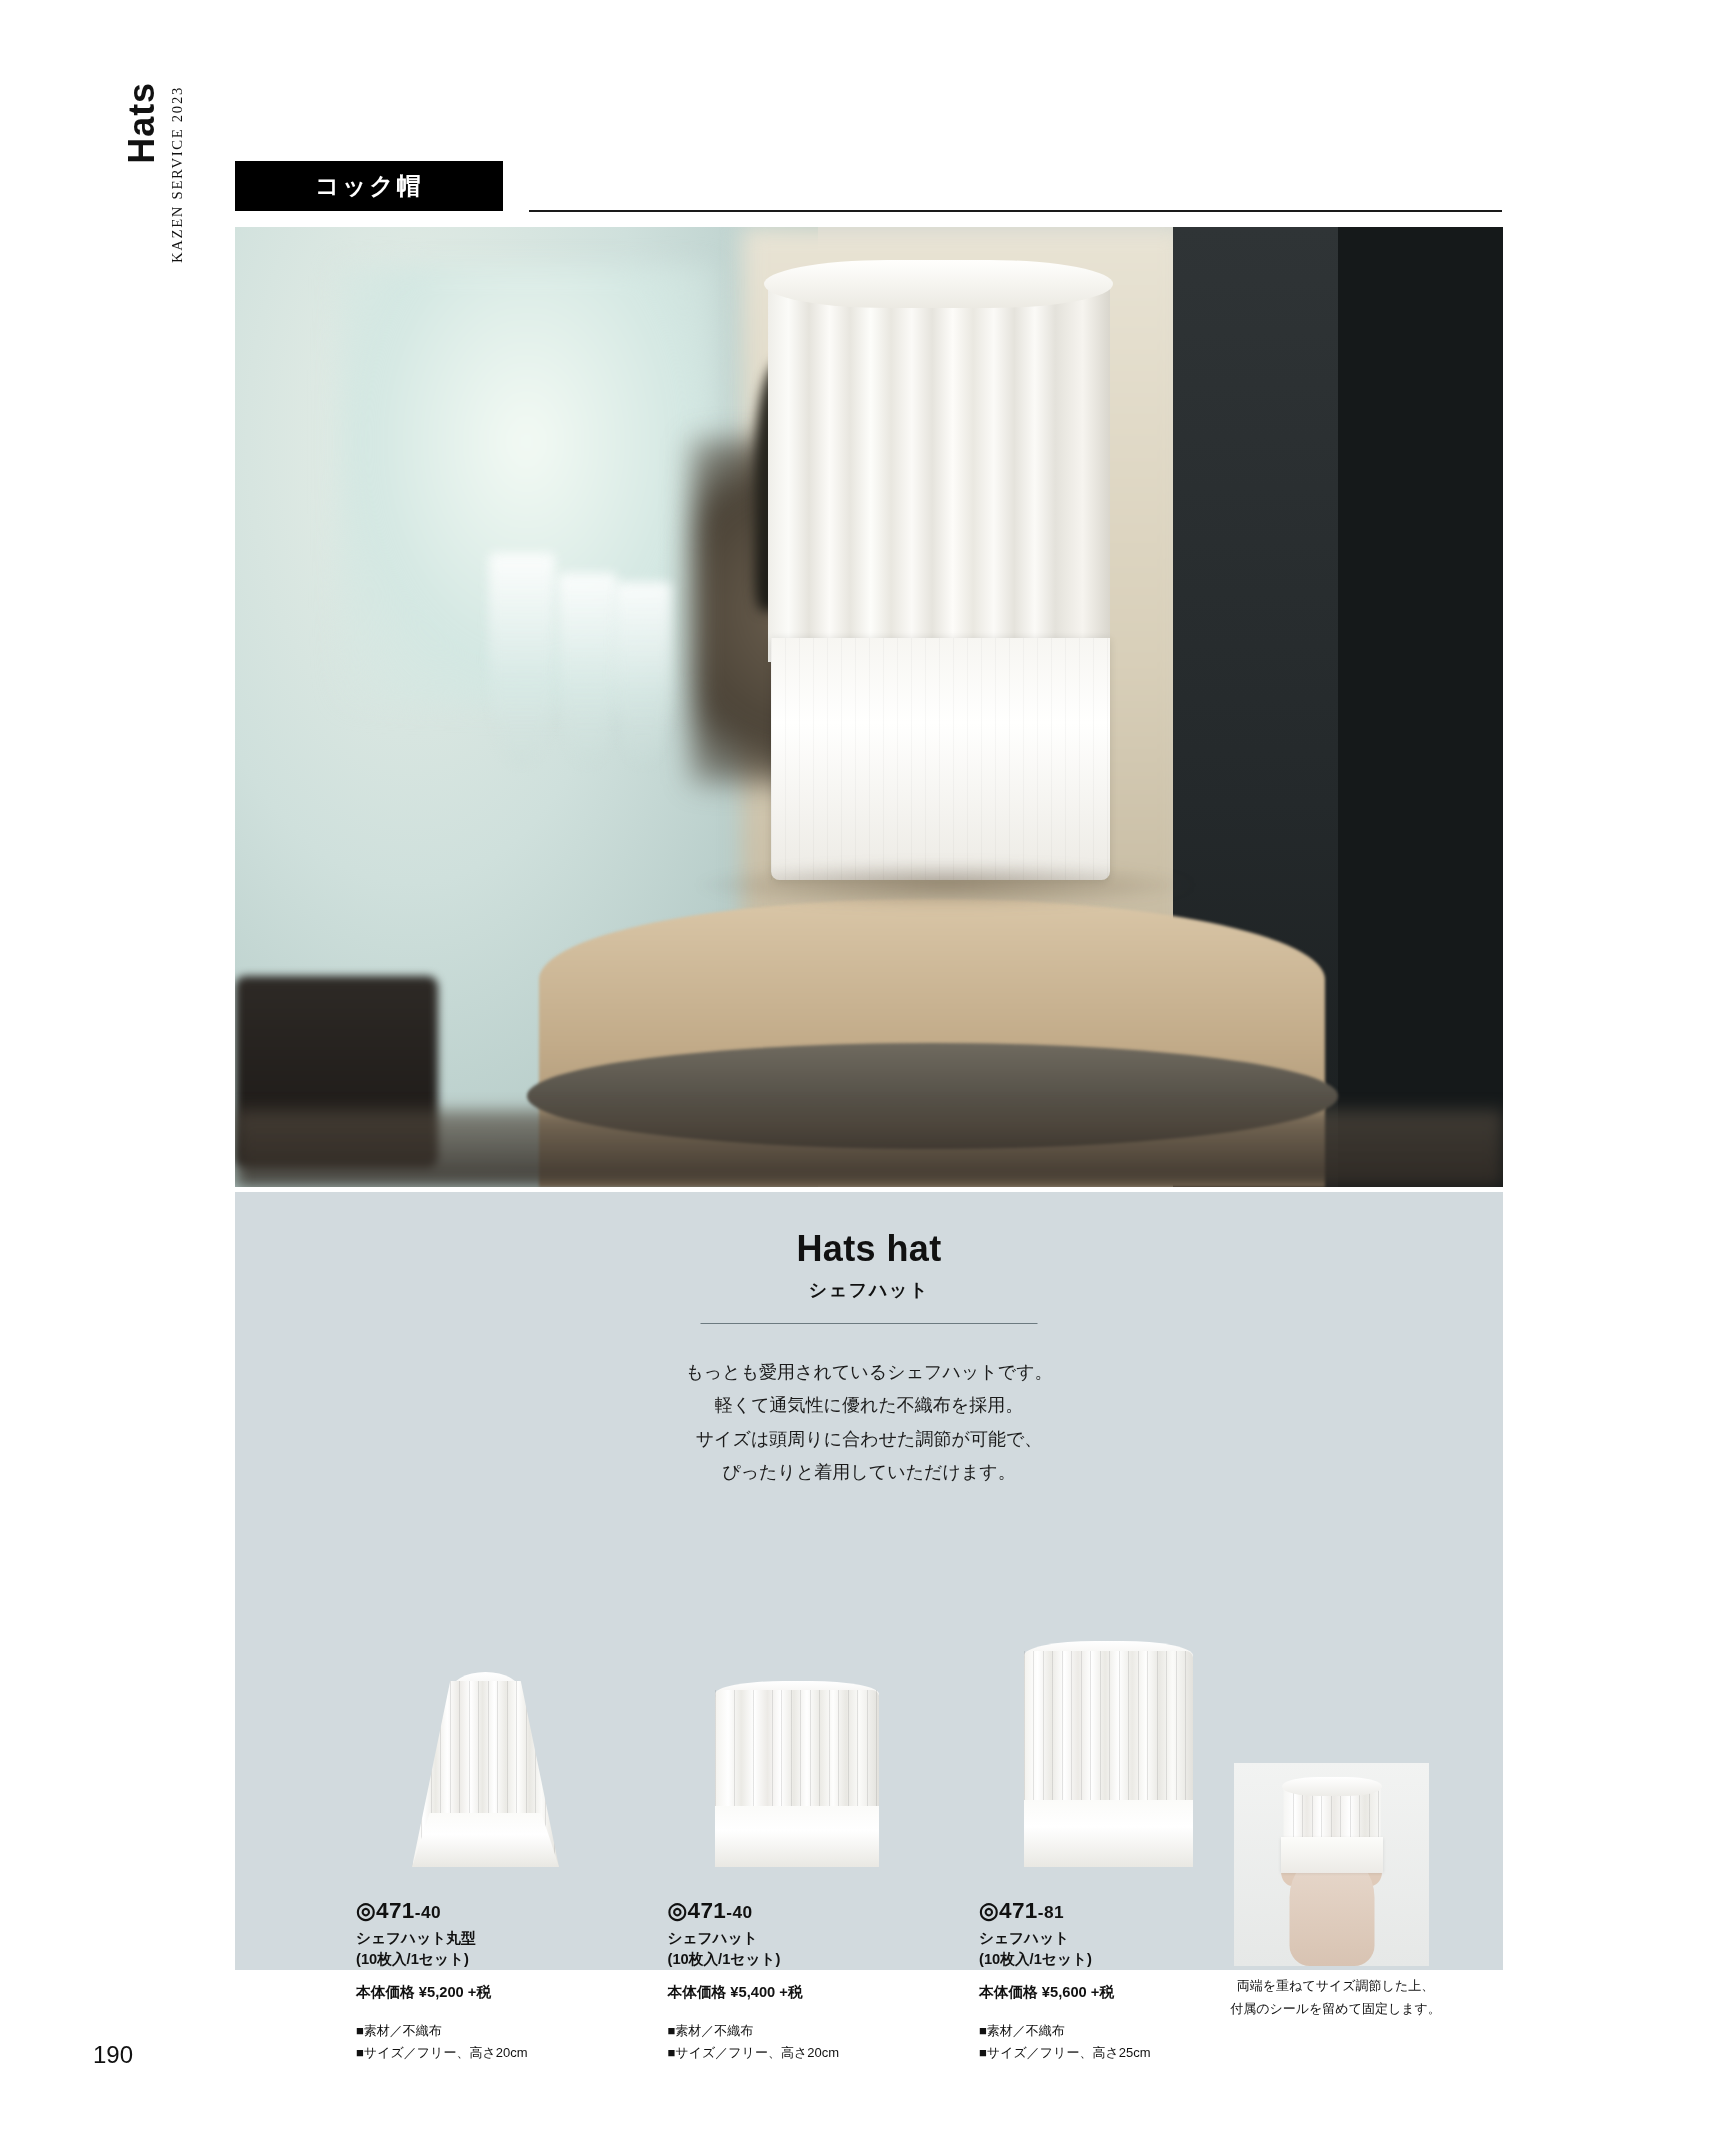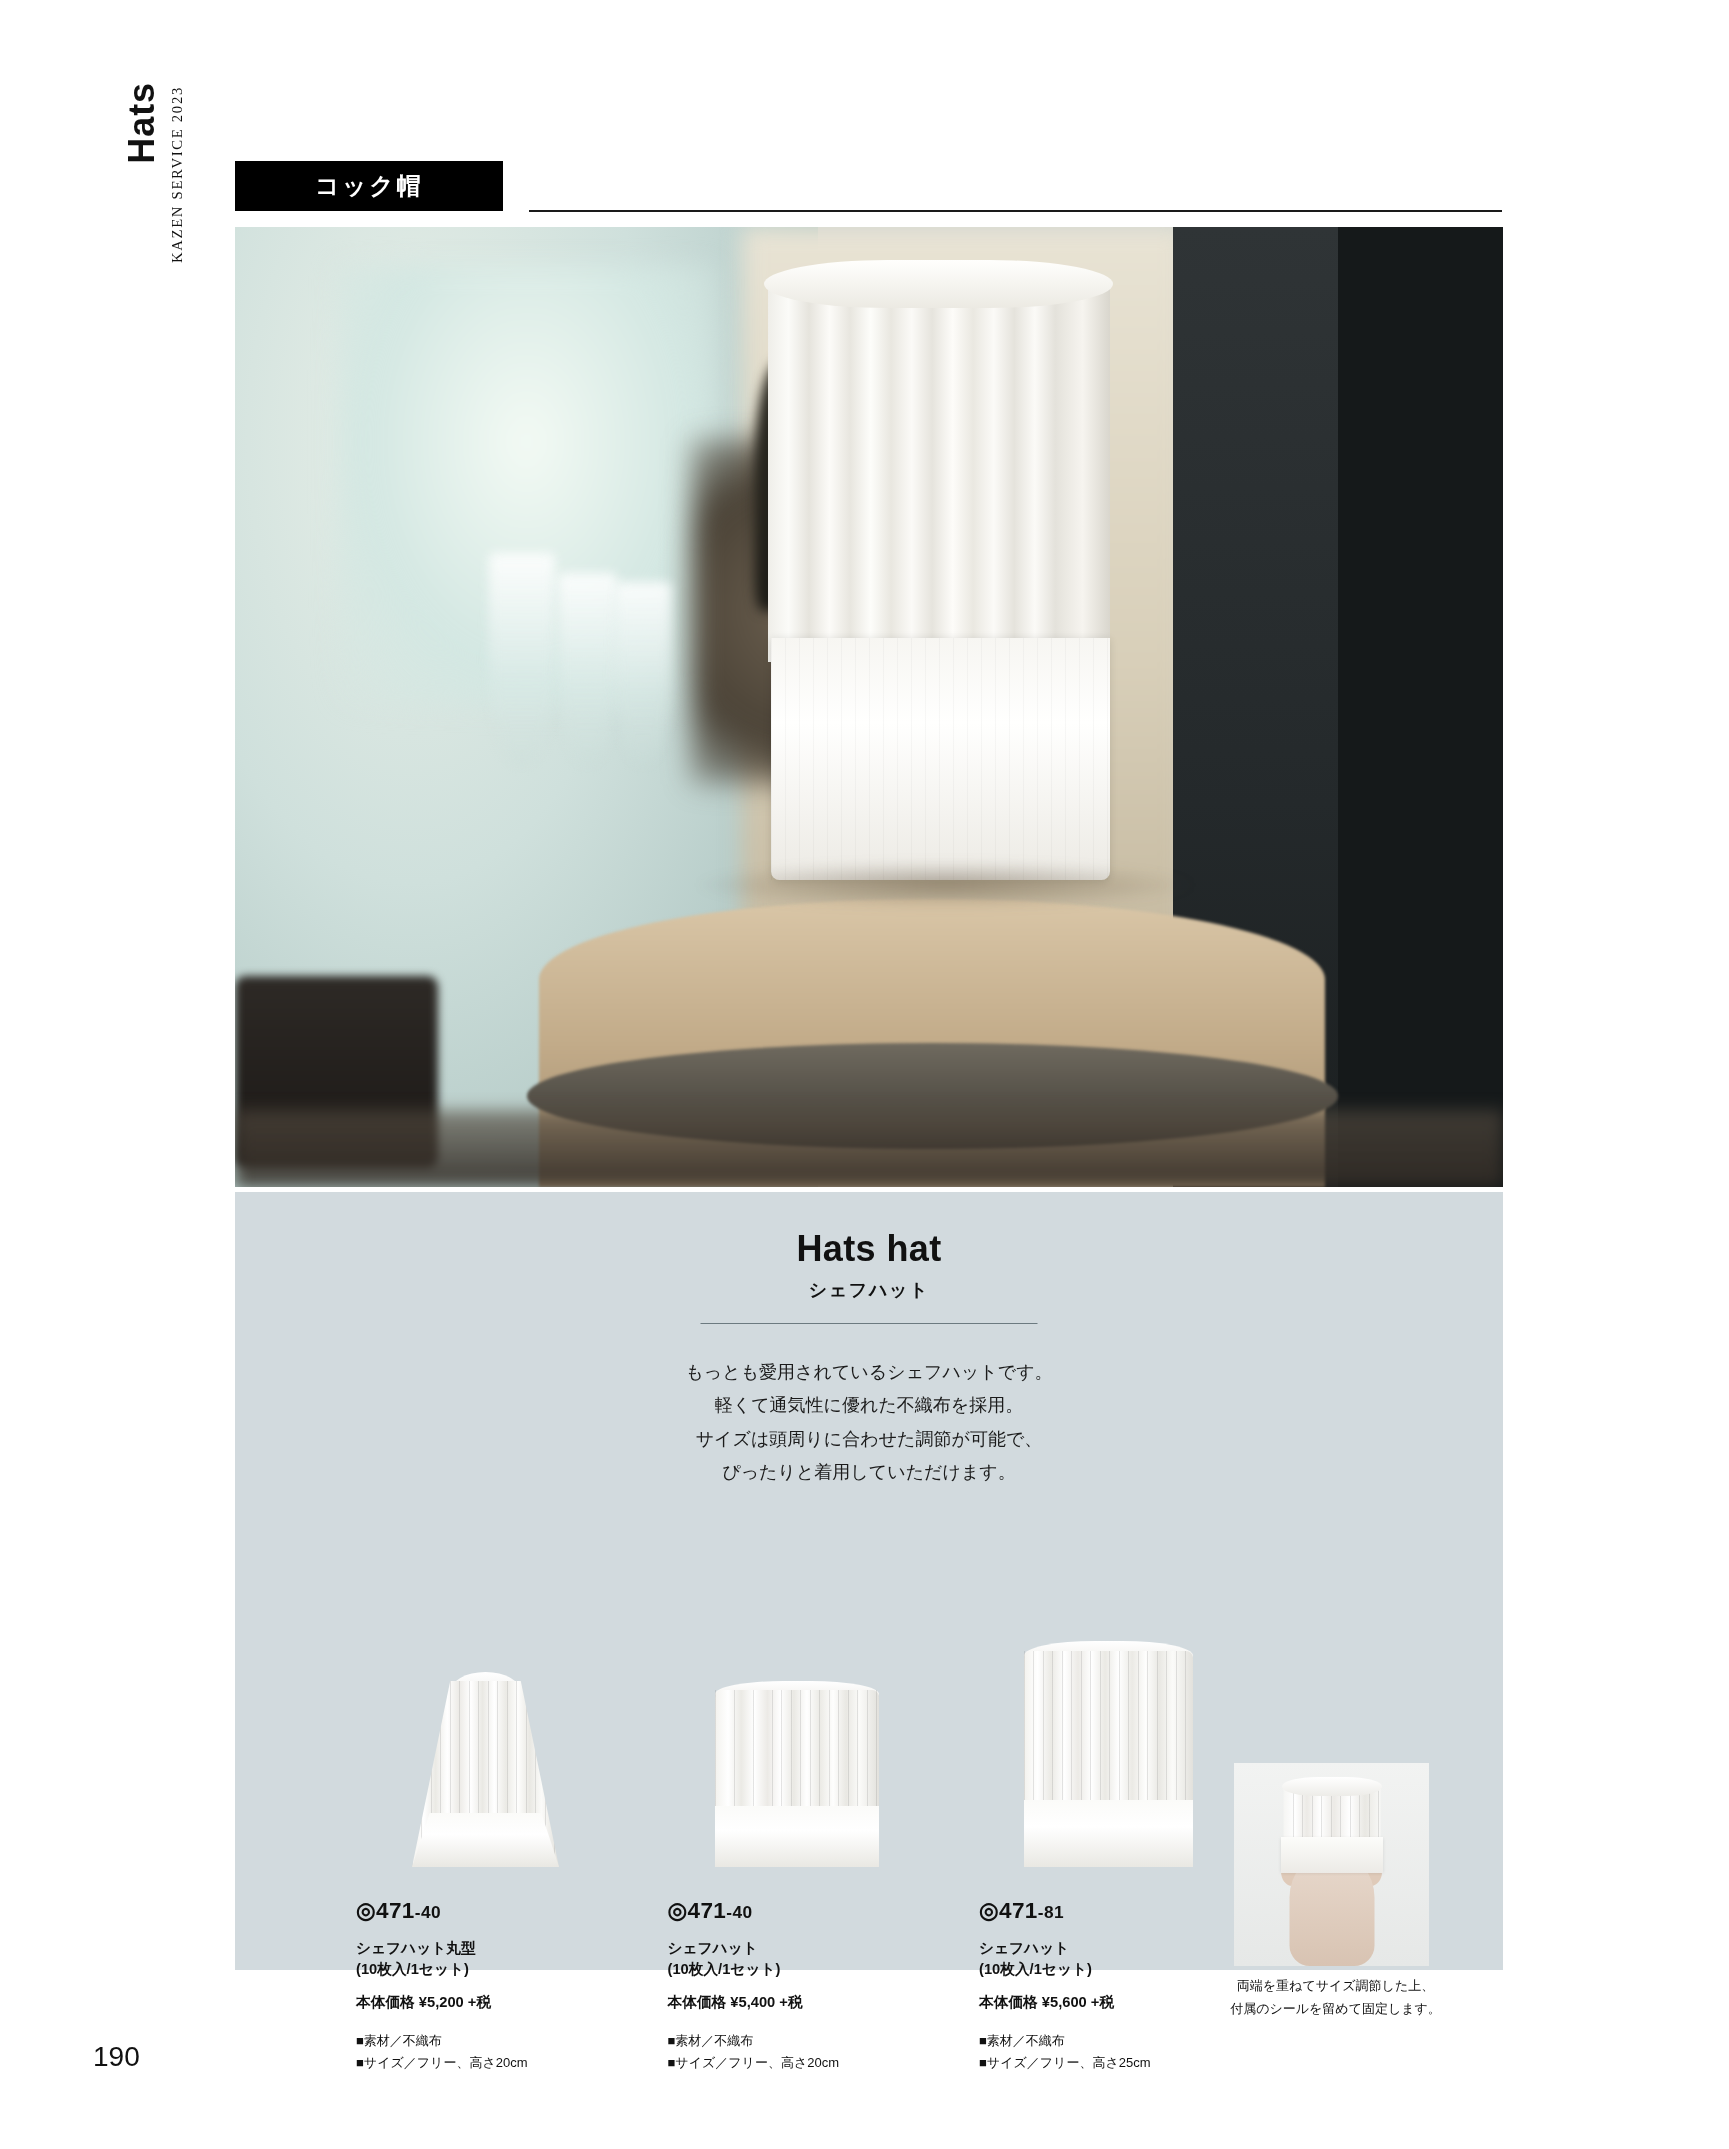--- a/index.html
+++ b/index.html
@@ -320,21 +320,21 @@
   .prod-code {
     font-size: 22.5px;
     font-weight: bold;
     margin-top: 30px;
     letter-spacing: 0.4px;
   }
   .prod-code .suffix { font-size: 17.3px; }
   .prod-name {
     font-size: 14.7px;
     font-weight: bold;
-    margin-top: 14px;
+    margin-top: 4px;
     line-height: 1.45;
   }
   .prod-price {
     font-size: 14.7px;
     font-weight: bold;
     margin-top: 12px;
   }
   .prod-spec {
     font-size: 13px;
     margin-top: 18px;
@@ -395,21 +395,21 @@
     font-size: 13px;
     line-height: 1.75;
     text-align: center;
   }
 
   
   .page-number {
     position: absolute;
     left: 93px;
     top: 2041px;
-    font-size: 28px;
+    font-size: 24px;
     color: #111;
   }
 </style>
 </head>
 <body>
 
 <div class="spine">
   <div class="spine-title">Hats</div>
   <div class="spine-sub">KAZEN SERVICE 2023</div>
 </div>

